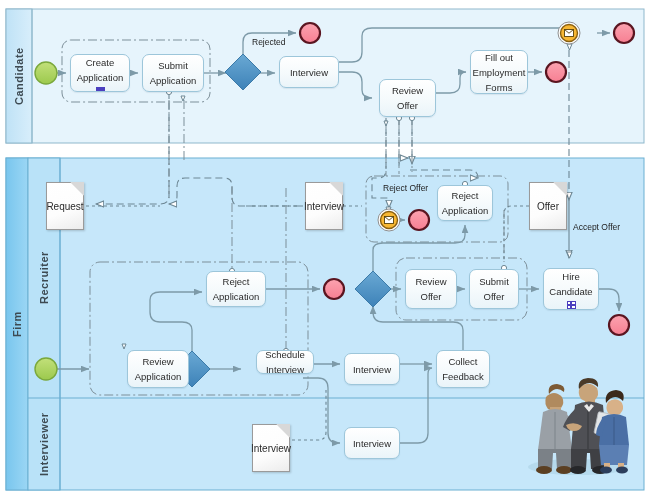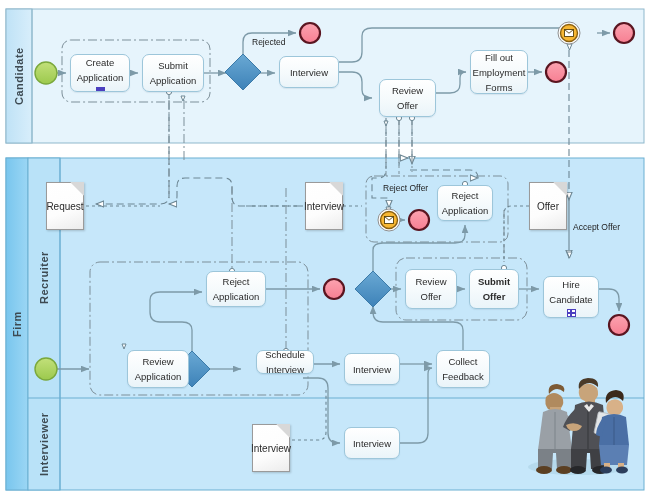--- a/index.html
+++ b/index.html
@@ -244,24 +244,24 @@
   </div>
   <div class="task" style="left:437px;top:185px;width:56px;height:36px;">
     <span class="lbl">Reject Application</span>
   </div>
   <div class="task" style="left:206px;top:271px;width:60px;height:36px;">
     <span class="lbl">Reject Application</span>
   </div>
   <div class="task" style="left:405px;top:269px;width:52px;height:40px;">
     <span class="lbl">Review Offer</span>
   </div>
-  <div class="task" style="left:469px;top:269px;width:50px;height:40px;font-weight:bold;">
+  <div class="task" style="left:469px;top:269px;width:50px;height:40px;">
     <span class="lbl">Submit Offer</span>
   </div>
-  <div class="task" style="left:543px;top:276px;width:56px;height:42px;">
+  <div class="task" style="left:543px;top:268px;width:56px;height:42px;">
     <span class="lbl">Hire Candidate</span>
     <span class="marker-grid"></span>
   </div>
   <div class="task" style="left:93px;top:350px;width:62px;height:38px;margin-left:34px;">
     <span class="lbl">Review Application</span>
   </div>
   <div class="task" style="left:256px;top:350px;width:58px;height:24px;align-items:flex-end;">
     <span class="lbl">Schedule Interview</span>
   </div>
   <div class="task" style="left:344px;top:353px;width:56px;height:32px;">

